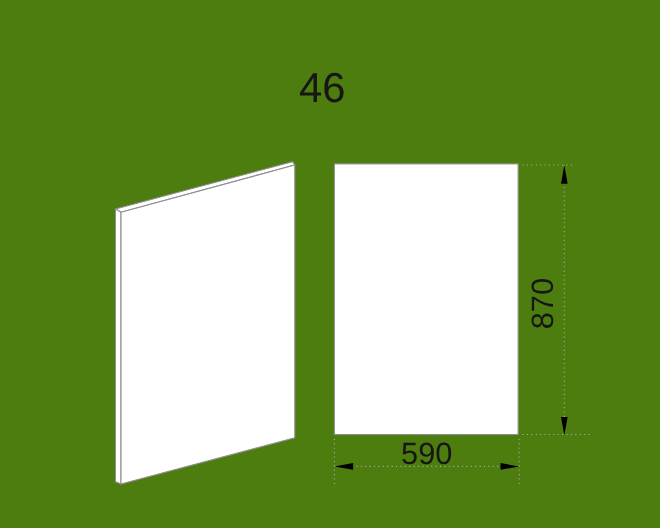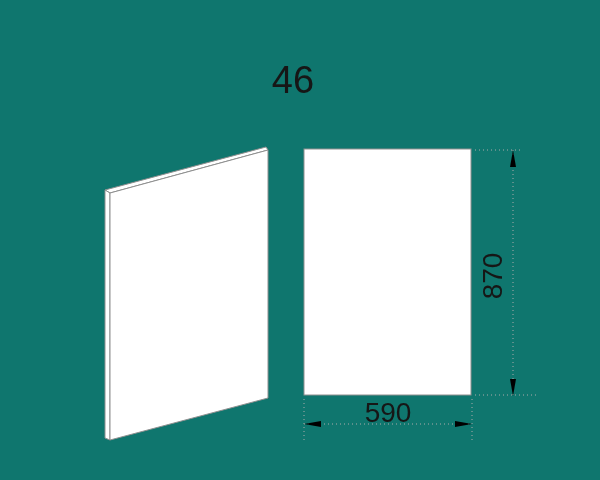--- a/index.html
+++ b/index.html
@@ -8,21 +8,21 @@
     background: #ffffff;
     width: 600px;
     height: 480px;
     overflow: hidden;
     font-family: "Liberation Sans", sans-serif;
   }
   .canvas-wrap {
     position: relative;
     width: 600px;
     height: 480px;
-    background: #0f766e;
+    background: #4d7c0f;
   }
   svg { display: block; }
   .outline { fill: #ffffff; stroke: #8f8f8f; stroke-width: 1; }
   .dim-dotted { fill: none; stroke: #ababab; stroke-width: 1; stroke-dasharray: 1 3; }
   .arrowhead { fill: #000000; stroke: none; }
   .dim-text { fill: #161616; font-size: 28px; font-family: "Liberation Sans", sans-serif; }
   .title-text { fill: #161616; font-size: 38px; font-family: "Liberation Sans", sans-serif; }
 </style>
 </head>
 <body>

